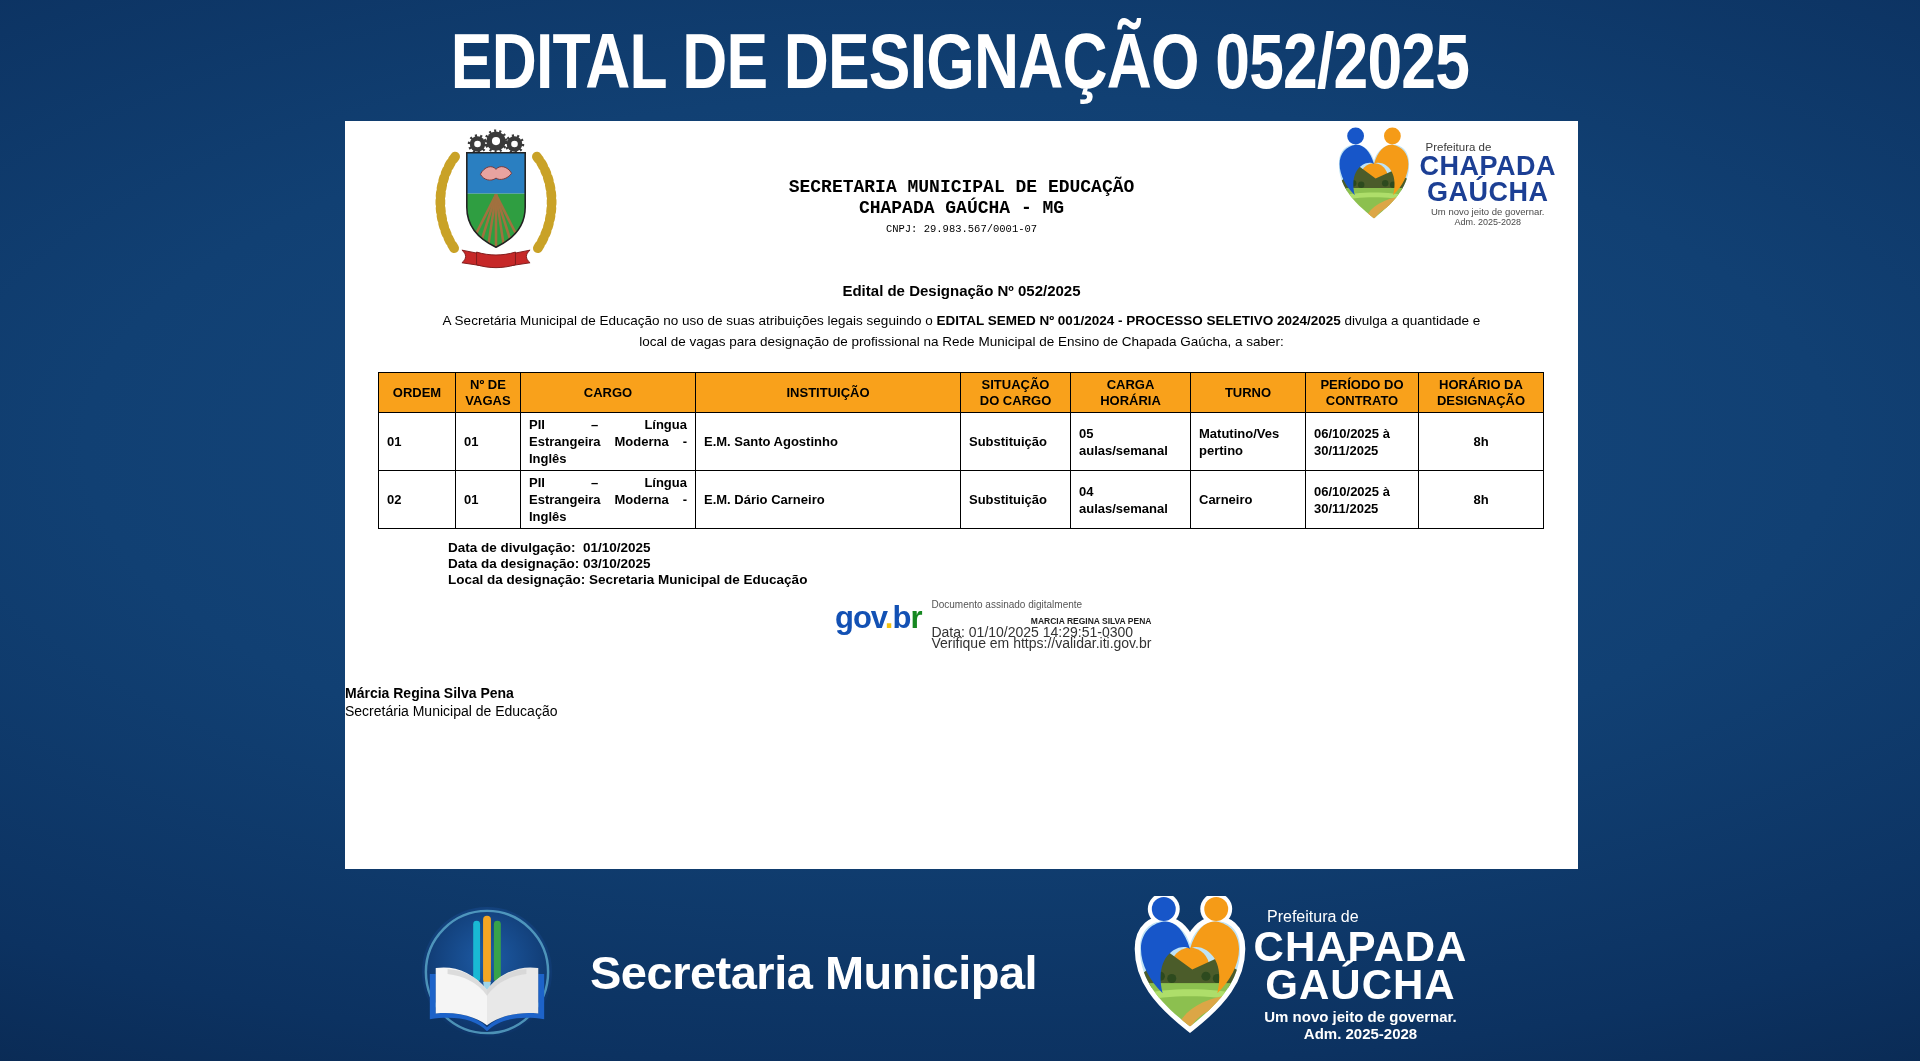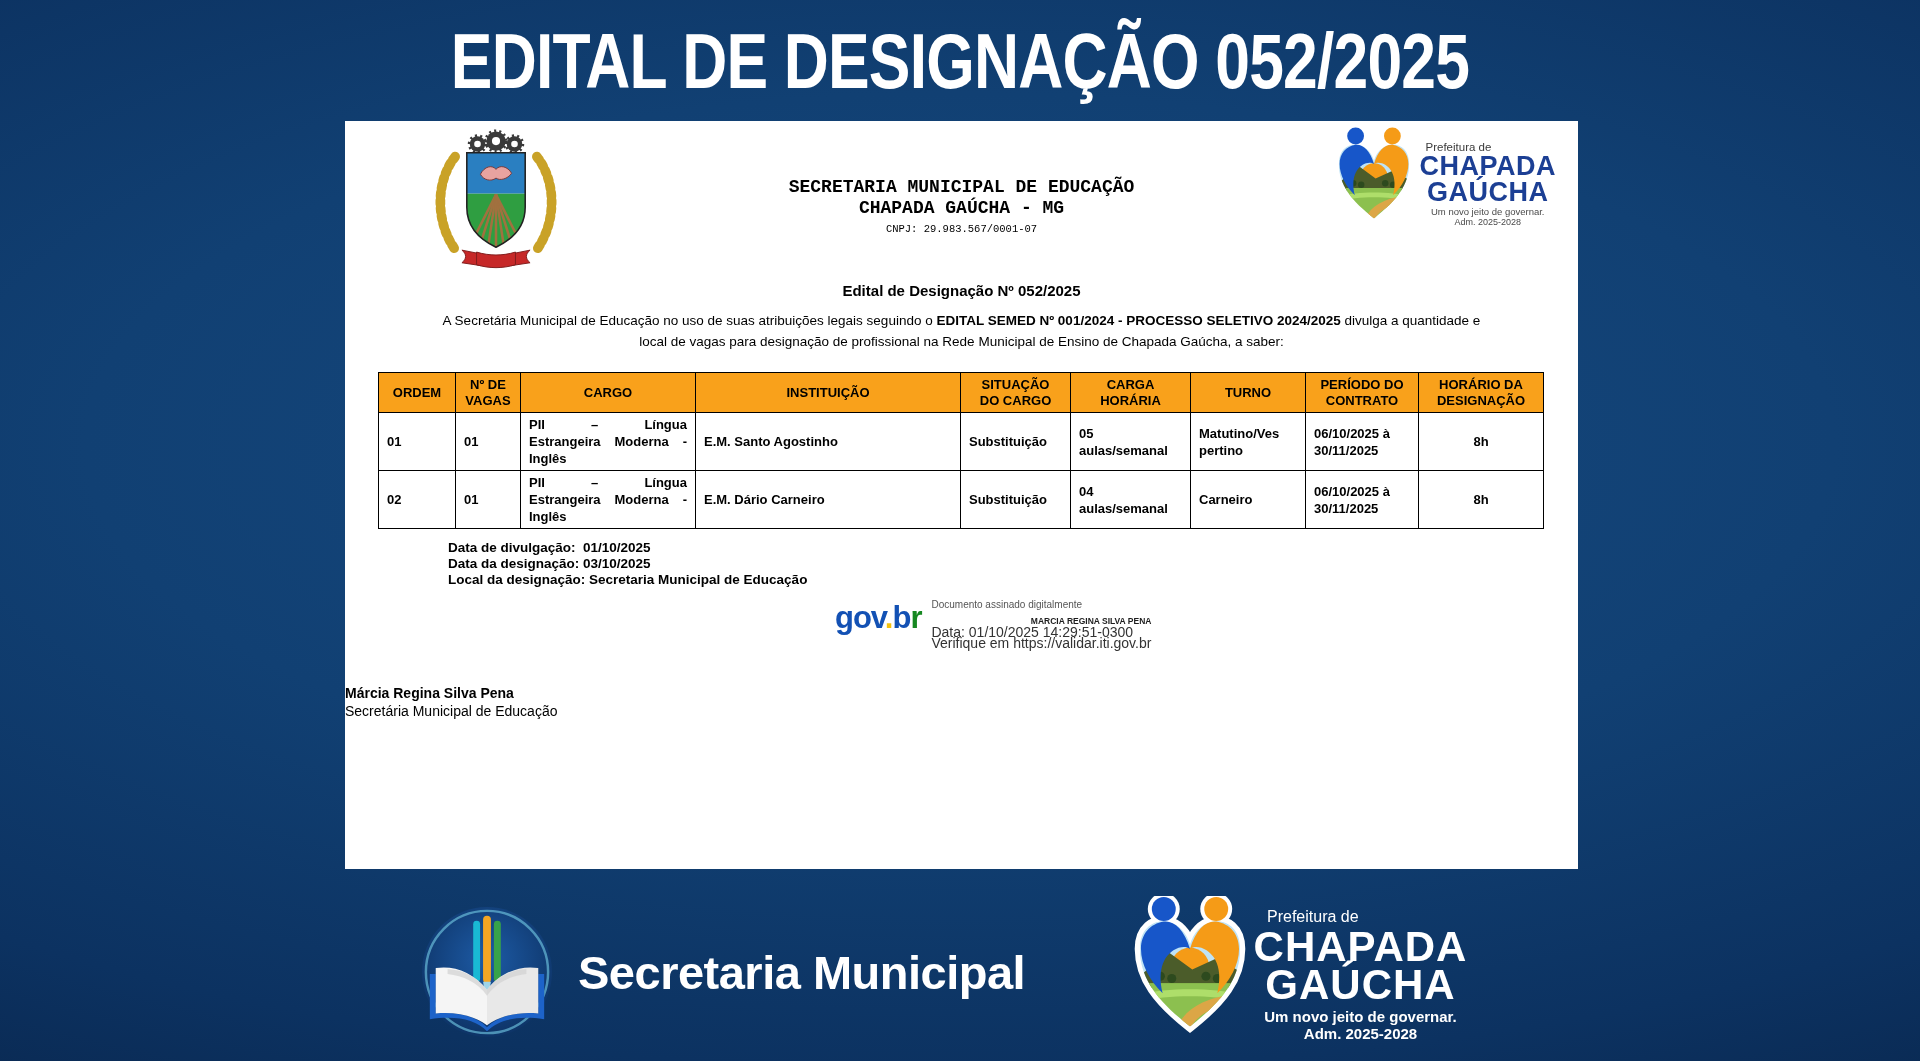--- a/index.html
+++ b/index.html
@@ -64,21 +64,21 @@
   .gb-blue { color:#1351B4; } .gb-yellow { color:#F4C20D; } .gb-green { color:#168821; }
   .sig-lines { padding-top:1px; }
   .sig-assinado { font-size:10px; color:#555; margin-bottom:6px; }
   .sig-name { font-size:8.5px; font-weight:bold; color:#1d1d1d; line-height:11px;text-align:right; }
   .sig-data, .sig-ver { font-size:14px; color:#333; line-height:11px; }
   
   .signer { position:absolute; left:0; right:0; top:563px; text-align:left; }
   .signer-name { font-size:14px; font-weight:bold; line-height:18px; }
   .signer-role { font-size:14px; line-height:18px; }
   
-  .footer-left { position:absolute; left:418px; top:903px; display:flex; align-items:center; gap:22px; }
+  .footer-left { position:absolute; left:418px; top:903px; display:flex; align-items:center; gap:34px; }
   .fl-text { color:#fff; font-size:47px; font-weight:bold; line-height:53px; letter-spacing:-.5px; }
   .footer-right { position:absolute; left:1133px; top:896px; display:flex; align-items:flex-start; gap:6px; }
   .fr-text { text-align:center; color:#fff; padding-top:12px; min-width:215px; }
   .fr-pref { font-size:16px; text-align:left; margin-left:14px; margin-bottom:2px; }
   .fr-city { font-size:42px; font-weight:800; line-height:38px; letter-spacing:1px; }
   .fr-tag { font-size:15px; font-weight:600; margin-top:4px; }
   .fr-adm { font-size:15px; font-weight:700; }
 </style>
 </head>
 <body>

